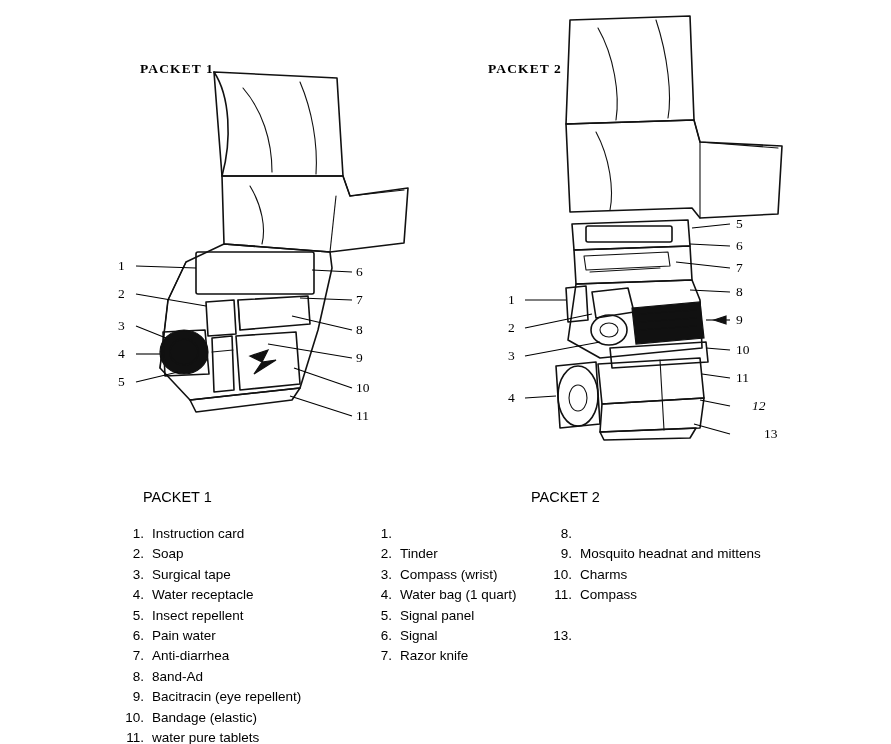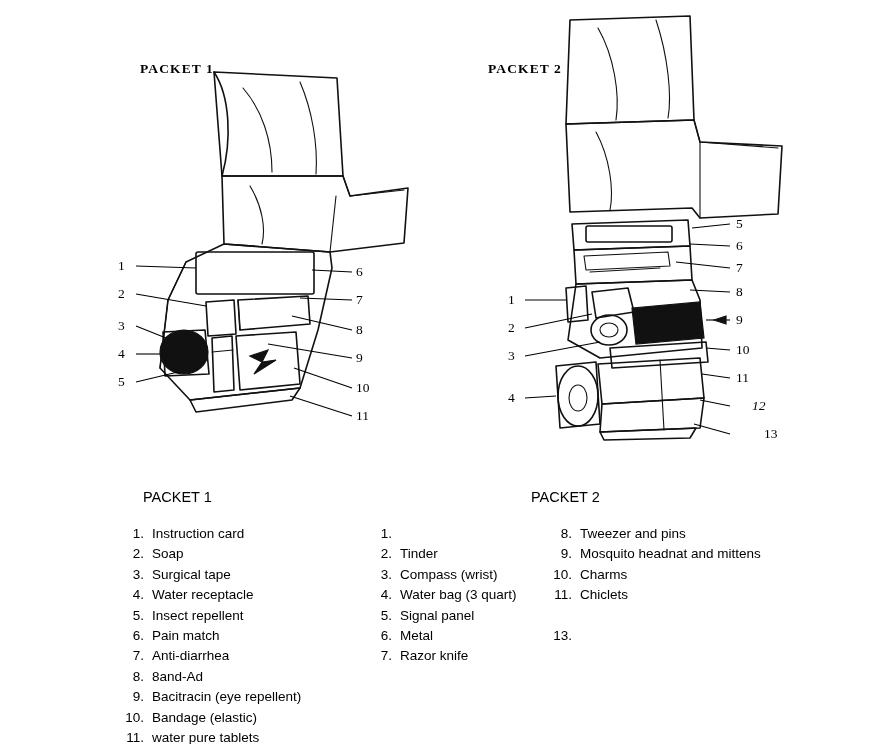--- a/index.html
+++ b/index.html
@@ -273,21 +273,21 @@
     <div class="legend-row">
         <span class="legend-num">4.</span>
         <span class="legend-txt">Water receptacle</span>
       </div>
     <div class="legend-row">
         <span class="legend-num">5.</span>
         <span class="legend-txt">Insect repellent</span>
       </div>
     <div class="legend-row">
         <span class="legend-num">6.</span>
-        <span class="legend-txt">Pain match</span>
+        <span class="legend-txt">Pain water</span>
       </div>
     <div class="legend-row">
         <span class="legend-num">7.</span>
         <span class="legend-txt">Anti-diarrhea</span>
       </div>
     <div class="legend-row">
         <span class="legend-num">8.</span>
         <span class="legend-txt">8and-Ad</span>
       </div>
     <div class="legend-row">
@@ -311,52 +311,51 @@
     <div class="legend-row">
         <span class="legend-num">2.</span>
         <span class="legend-txt">Tinder</span>
       </div>
     <div class="legend-row">
         <span class="legend-num">3.</span>
         <span class="legend-txt">Compass (wrist)</span>
       </div>
     <div class="legend-row">
         <span class="legend-num">4.</span>
-        <span class="legend-txt">Water bag (3 quart)</span>
+        <span class="legend-txt">Water bag (1 quart)</span>
       </div>
     <div class="legend-row">
         <span class="legend-num">5.</span>
         <span class="legend-txt">Signal panel</span>
       </div>
     <div class="legend-row">
         <span class="legend-num">6.</span>
-        <span class="legend-txt">Metal</span>
+        <span class="legend-txt">Signal</span>
       </div>
     <div class="legend-row">
         <span class="legend-num">7.</span>
         <span class="legend-txt">Razor knife</span>
       </div>
   </div>
 
   <div class="legend-col" id="legend-col-c">
     <div class="legend-row">
         <span class="legend-num">8.</span>
-        <span class="legend-txt">Tweezer and pins</span>
       </div>
     <div class="legend-row">
         <span class="legend-num">9.</span>
         <span class="legend-txt">Mosquito headnat and mittens</span>
       </div>
     <div class="legend-row">
         <span class="legend-num">10.</span>
         <span class="legend-txt">Charms</span>
       </div>
     <div class="legend-row">
         <span class="legend-num">11.</span>
-        <span class="legend-txt">Chiclets</span>
+        <span class="legend-txt">Compass</span>
       </div>
     <div class="legend-gap"></div>
     <div class="legend-row">
         <span class="legend-num">13.</span>
       </div>
   </div>
 
 </div>
 
 </body></html>

